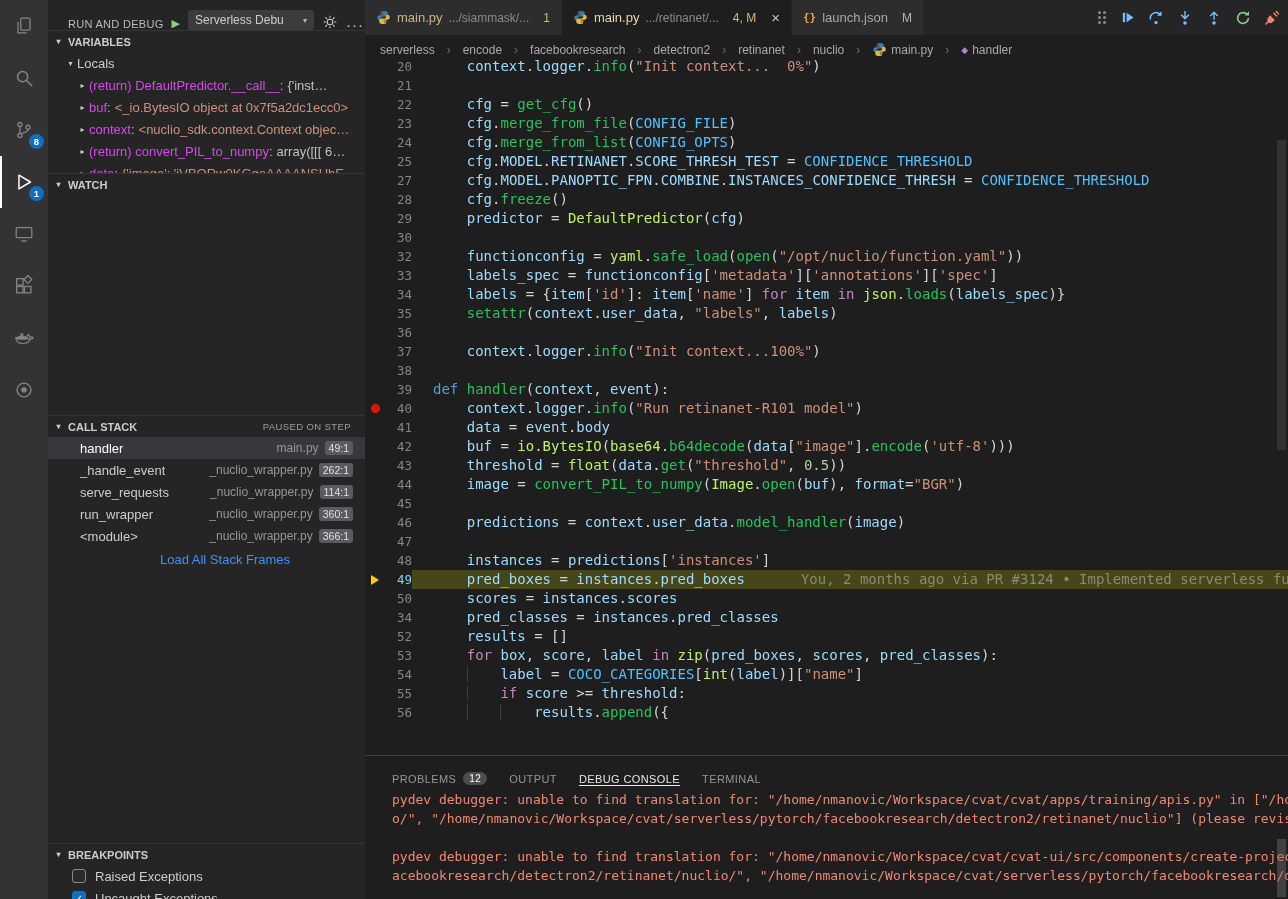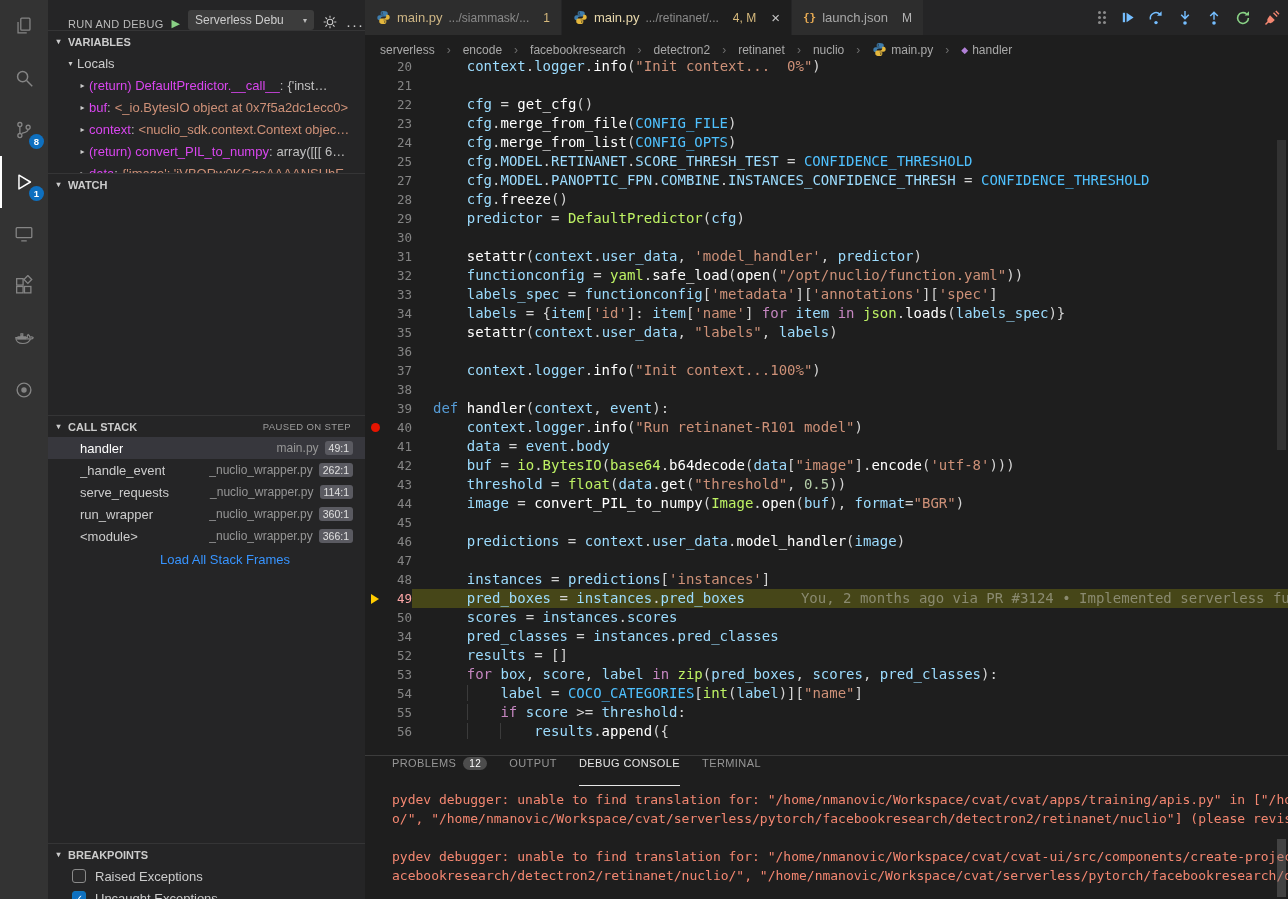--- a/index.html
+++ b/index.html
@@ -77,33 +77,33 @@
   .method-glyph{color:#b180d7;font-size:9px}
   .json-braces{color:#e8ab53;font-weight:bold;font-size:11px;font-family:"DejaVu Sans Mono",monospace}
 
   .editor{position:absolute;top:57px;left:0;right:0;height:698px;overflow:hidden;
           font-family:"DejaVu Sans Mono",monospace;font-size:14px;background:#1e1e1e}
   .cl{height:19px;display:flex;align-items:center}
   .glyph{width:20px;flex:none;display:flex;align-items:center;justify-content:center}
   .lnum{width:27px;flex:none;text-align:right;color:#858585;font-size:12.5px}
   .lc{flex:1;padding-left:21px;white-space:pre;height:19px;line-height:19px;overflow:hidden}
   .cl.cur .lc{background:rgba(255,255,0,.18)}
-  .cl.cur .lnum{color:#fca5a5}
+  .cl.cur .lnum{color:#7dd3fc}
   .bpdot{width:9px;height:9px;border-radius:50%;background:#e51400;display:block}
   .curarrow{width:0;height:0;border-left:8px solid #ffcc00;border-top:5px solid transparent;border-bottom:5px solid transparent;display:block}
-  .tk-p{color:#d4d4d4}.tk-v{color:#9cdcfe}.tk-f{color:#ffffff}.tk-s{color:#ce9178}.tk-k{color:#c586c0}
+  .tk-p{color:#d4d4d4}.tk-v{color:#9cdcfe}.tk-f{color:#22c55e}.tk-s{color:#ce9178}.tk-k{color:#c586c0}
   .tk-d{color:#569cd6}.tk-c{color:#4fc1ff}.tk-t{color:#bef264}.tk-n{color:#b5cea8}
   .blame{color:#8a8a70;margin-left:56px}
   .ig{box-shadow:inset 1px 0 0 #3b3b3b}
   .ed-sb{position:absolute;right:2px;top:140px;width:9px;height:310px;background:rgba(121,121,121,.22)}
 
   
   .panel{position:absolute;left:0;right:0;top:755px;bottom:0;background:#1e1e1e;border-top:1px solid #3c3c3c;overflow:hidden;box-sizing:border-box}
   .panel-tabs{height:30px;display:flex;align-items:center;gap:22px;padding-left:27px}
-  .ptab{font-size:11px;letter-spacing:.4px;color:#969696;height:29px;display:flex;align-items:flex-start;gap:7px;
+  .ptab{font-size:11px;letter-spacing:.4px;color:#969696;height:29px;display:flex;align-items:flex-end;gap:7px;
         cursor:pointer;border-bottom:1px solid transparent;box-sizing:border-box}
   .ptab.active{color:#e7e7e7;border-bottom-color:#e7e7e7}
   .pbadge{background:#4d4d4d;color:#ffffff;font-size:10px;border-radius:8px;padding:1px 6px}
   .panel-content{padding:4px 0 0 27px;font-family:"DejaVu Sans Mono",monospace;font-size:13px;line-height:19px;
                  color:#f48771;overflow:hidden;height:108px}
   .console-line{white-space:pre;height:19px;overflow:hidden}
   .panel-sb{position:absolute;right:2px;bottom:2px;width:9px;height:58px;background:rgba(121,121,121,.4)}
 </style>
 </head>
 <body>
@@ -462,25 +462,20 @@
             <span class="lnum">29</span>
             <span class="lc"><span class="ws">    </span><span class="tk-v">predictor</span><span class="tk-p"> = </span><span class="tk-t">DefaultPredictor</span><span class="tk-p">(</span><span class="tk-v">cfg</span><span class="tk-p">)</span></span>
           </div>
           <div class="cl">
             <span class="glyph"></span>
             <span class="lnum">30</span>
             <span class="lc"></span>
           </div>
           <div class="cl">
             <span class="glyph"></span>
-            <span class="lnum">31</span>
-            <span class="lc"><span class="ws">    </span><span class="tk-f">setattr</span><span class="tk-p">(</span><span class="tk-v">context</span><span class="tk-p">.</span><span class="tk-v">user_data</span><span class="tk-p">, </span><span class="tk-s">'model_handler'</span><span class="tk-p">, </span><span class="tk-v">predictor</span><span class="tk-p">)</span></span>
-          </div>
-          <div class="cl">
-            <span class="glyph"></span>
             <span class="lnum">32</span>
             <span class="lc"><span class="ws">    </span><span class="tk-v">functionconfig</span><span class="tk-p"> = </span><span class="tk-t">yaml</span><span class="tk-p">.</span><span class="tk-f">safe_load</span><span class="tk-p">(</span><span class="tk-f">open</span><span class="tk-p">(</span><span class="tk-s">"/opt/nuclio/function.yaml"</span><span class="tk-p">))</span></span>
           </div>
           <div class="cl">
             <span class="glyph"></span>
             <span class="lnum">33</span>
             <span class="lc"><span class="ws">    </span><span class="tk-v">labels_spec</span><span class="tk-p"> = </span><span class="tk-v">functionconfig</span><span class="tk-p">[</span><span class="tk-s">'metadata'</span><span class="tk-p">][</span><span class="tk-s">'annotations'</span><span class="tk-p">][</span><span class="tk-s">'spec'</span><span class="tk-p">]</span></span>
           </div>
           <div class="cl">
             <span class="glyph"></span>

